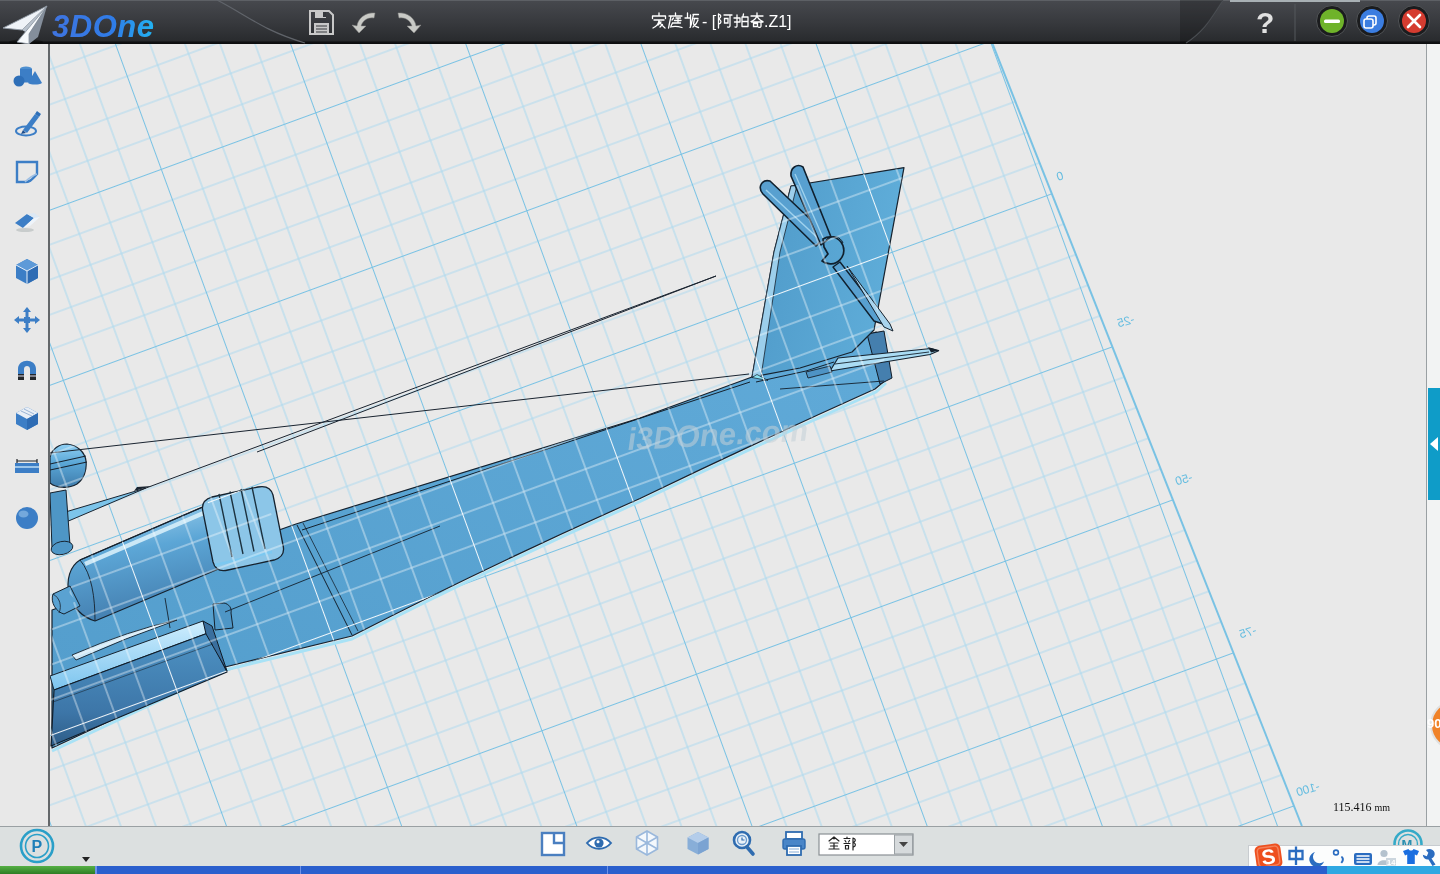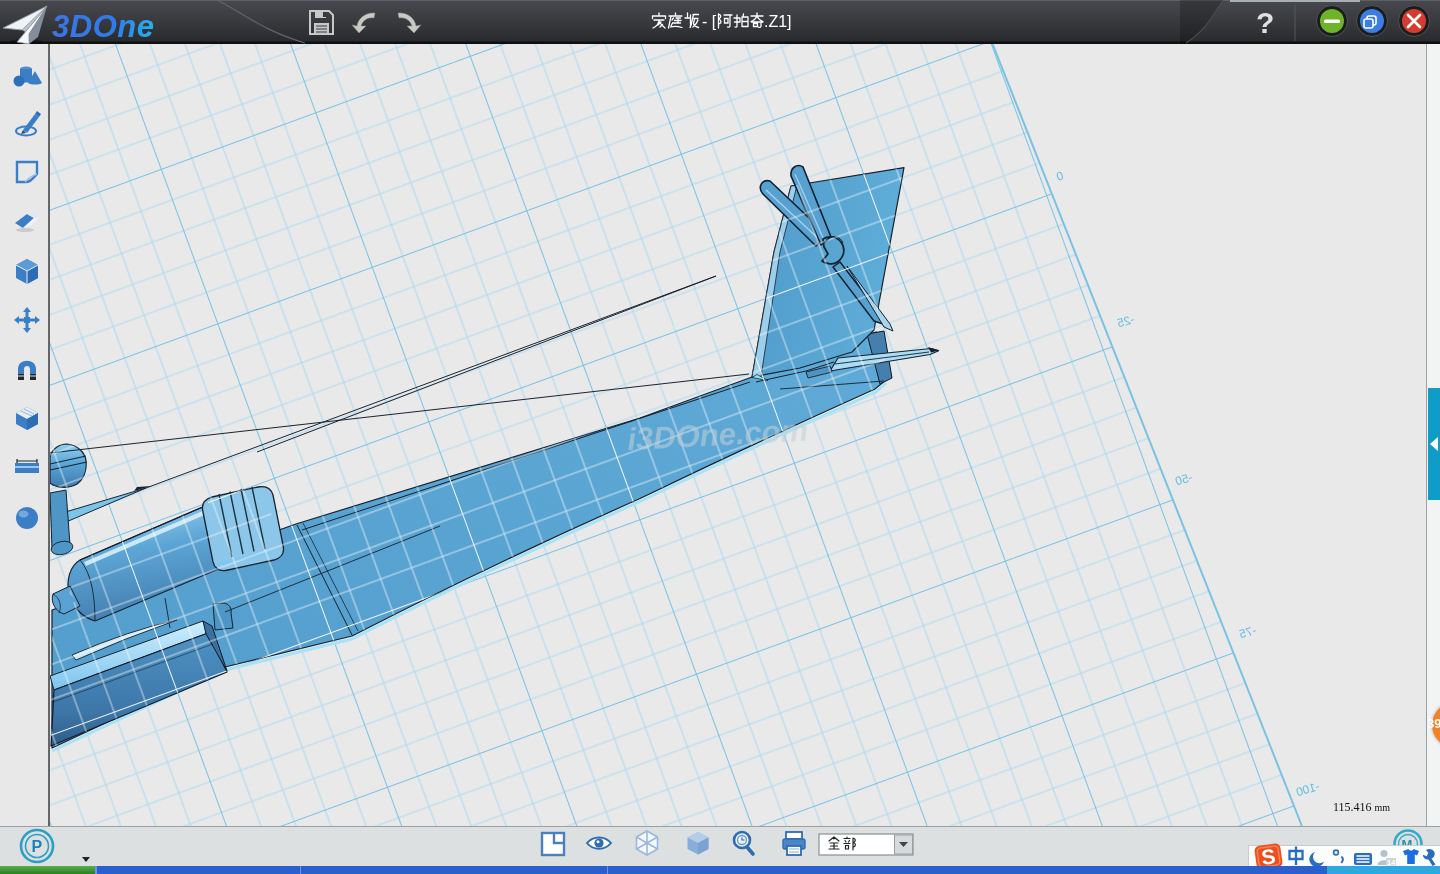--- a/index.html
+++ b/index.html
@@ -143,21 +143,21 @@
 
     <text x="628" y="450" font-size="31" font-style="italic" font-weight="bold" fill="rgba(195,208,215,0.55)" transform="rotate(-3 628 450)">i3DOne.com</text>
   </svg>
 
   <div class="abs" style="left:1426px;top:44px;width:14px;height:782px;background:#f2f3f3;border-left:1px solid #9aa0a3;overflow:hidden;">
     <div class="abs" style="left:1px;top:344px;width:13px;height:112px;background:#0f9cc8;"></div>
     <svg class="abs" style="left:2px;top:393px;" width="10" height="14">
         <polygon points="9,0 1,7 9,14" fill="#fff"></polygon>
       </svg>
     <div class="abs" style="left:3px;top:656px;width:46px;height:46px;border-radius:50%;background:#f08228;border:2px solid #e0e0e0;"></div>
-    <div class="abs" style="left:0px;top:672px;width:14px;height:14px;color:#fff;font-weight:bold;font-size:13px;">39</div>
+    <div class="abs" style="left:0px;top:672px;width:14px;height:14px;color:#fff;font-weight:bold;font-size:13px;">90</div>
   </div>
 
   <div class="abs" style="left:0;top:0;width:1440px;height:52px;">
     <svg width="1440" height="44">
       <defs>
         <linearGradient id="tbg" x1="0" y1="0" x2="0" y2="1">
           <stop offset="0" stop-color="#47494e"></stop>
             <stop offset="0.55" stop-color="#36383c"></stop>
             <stop offset="0.92" stop-color="#292b2e"></stop>
             <stop offset="0.96" stop-color="#101113"></stop>

